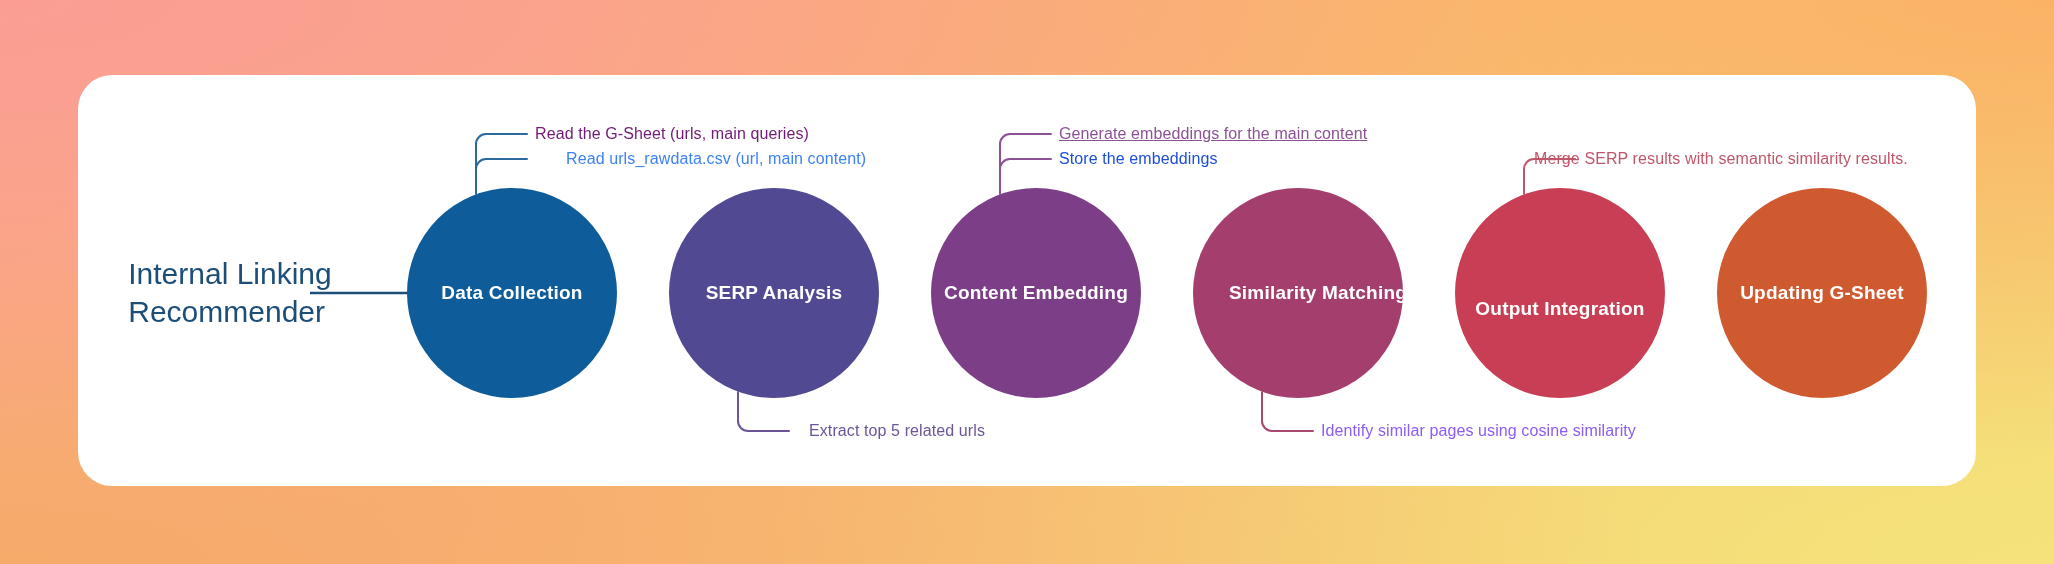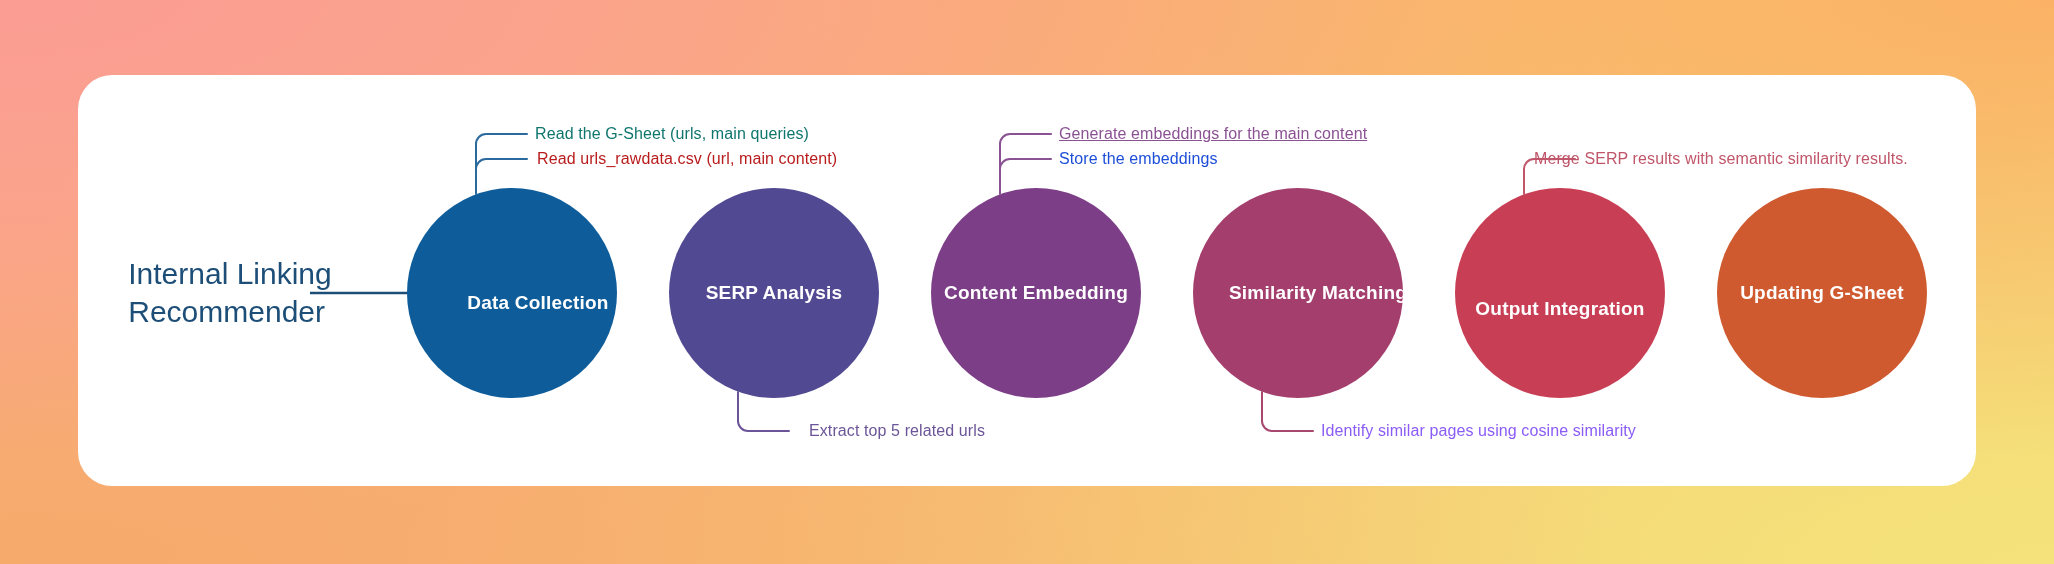--- a/index.html
+++ b/index.html
@@ -90,30 +90,30 @@
           <path d="M 1000 144 A 10 10 0 0 1 1010 134 L 1051 134" stroke="#8a5293" stroke-width="2" fill="none" stroke-linecap="round"></path>
           <path d="M 1000 169 A 10 10 0 0 1 1010 159 L 1051 159" stroke="#8a5293" stroke-width="2" fill="none" stroke-linecap="round"></path>
           <path d="M 1262 392 L 1262 421" stroke="#a8486f" stroke-width="2" fill="none" stroke-linecap="round"></path>
           <path d="M 1262 421 A 10 10 0 0 0 1272 431 L 1313 431" stroke="#a8486f" stroke-width="2" fill="none" stroke-linecap="round"></path>
           <path d="M 1524 194 L 1524 169" stroke="#c0566a" stroke-width="2" fill="none" stroke-linecap="round"></path>
           <path d="M 1524 169 A 10 10 0 0 1 1534 159 L 1575 159" stroke="#c0566a" stroke-width="2" fill="none" stroke-linecap="round"></path>
         </g>
     </svg>
 
     <div id="labels">
-        <div class="node-label" style="left: 512px; top: 303px; margin-left: 26px;">Data Collection</div>
+        <div class="node-label" style="left: 512px; top: 293px;">Data Collection</div>
         <div class="node-label" style="left: 774px; top: 293px;">SERP Analysis</div>
         <div class="node-label" style="left: 1036px; top: 293px;">Content Embedding</div>
         <div class="node-label" style="left: 1298px; top: 293px; margin-left: 20px;">Similarity Matching</div>
         <div class="node-label" style="left: 1560px; top: 293px; margin-top: 16px;">Output Integration</div>
         <div class="node-label" style="left: 1822px; top: 293px;">Updating G-Sheet</div>
       </div>
     <div id="anns">
-        <div class="ann" style="left: 535px; top: 134px; color: #0f766e;">Read the G-Sheet (urls, main queries)</div>
-        <div class="ann" style="left: 537px; top: 159px; color: #b91c1c;">Read urls_rawdata.csv (url, main content)</div>
+        <div class="ann" style="left: 535px; top: 134px; color: #701a75;">Read the G-Sheet (urls, main queries)</div>
+        <div class="ann" style="left: 566px; top: 159px; color: #3b82f6;">Read urls_rawdata.csv (url, main content)</div>
         <div class="ann" style="left: 797px; top: 431px; color: rgb(107, 85, 152); margin-left: 12px;">Extract top 5 related urls</div>
         <div class="ann" style="left: 1059px; top: 134px; color: rgb(138, 82, 147); text-decoration: underline;">Generate embeddings for the main content</div>
         <div class="ann" style="left: 1059px; top: 159px; color: #1d4ed8;">Store the embeddings</div>
         <div class="ann" style="left: 1321px; top: 431px; color: #8b5cf6;">Identify similar pages using cosine similarity</div>
         <div class="ann" style="left: 1534px; top: 159px; color: rgb(192, 86, 106);">Merge SERP results with semantic similarity results.</div>
       </div>
 
     <div class="root-title" style="left:230px; top:293px;">
       <div>Internal Linking</div>
       <div>Recommender</div>

